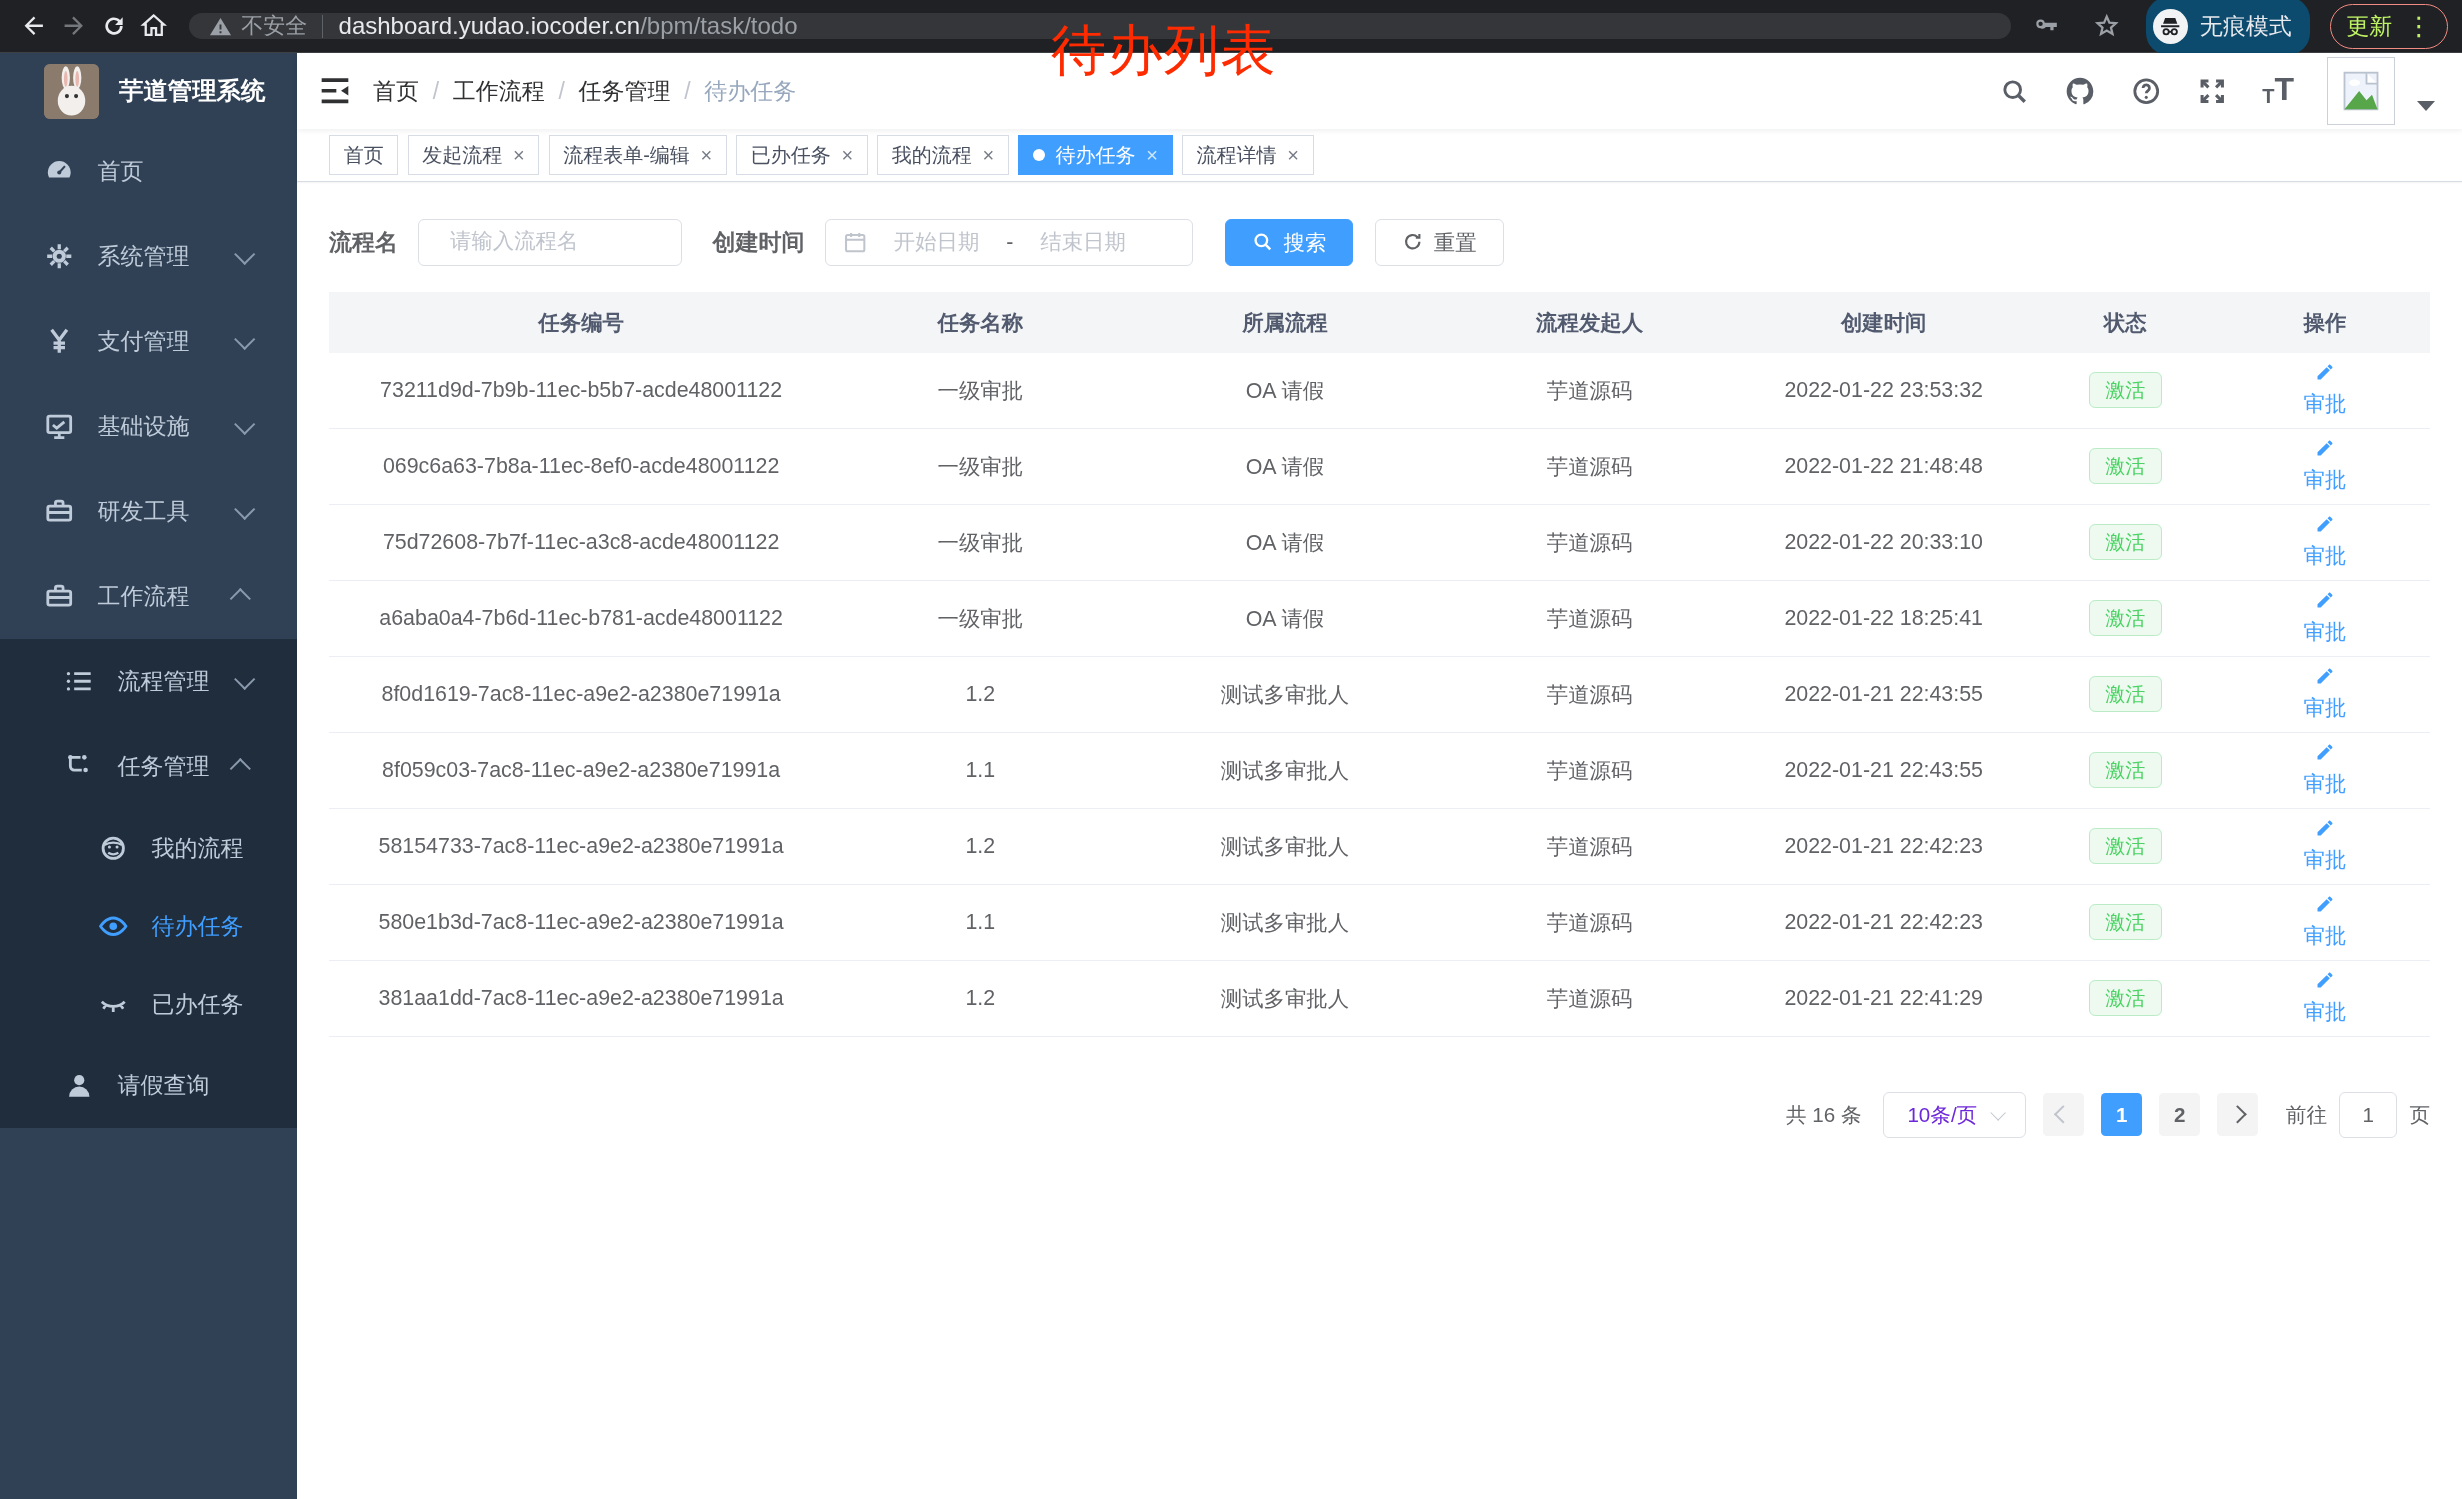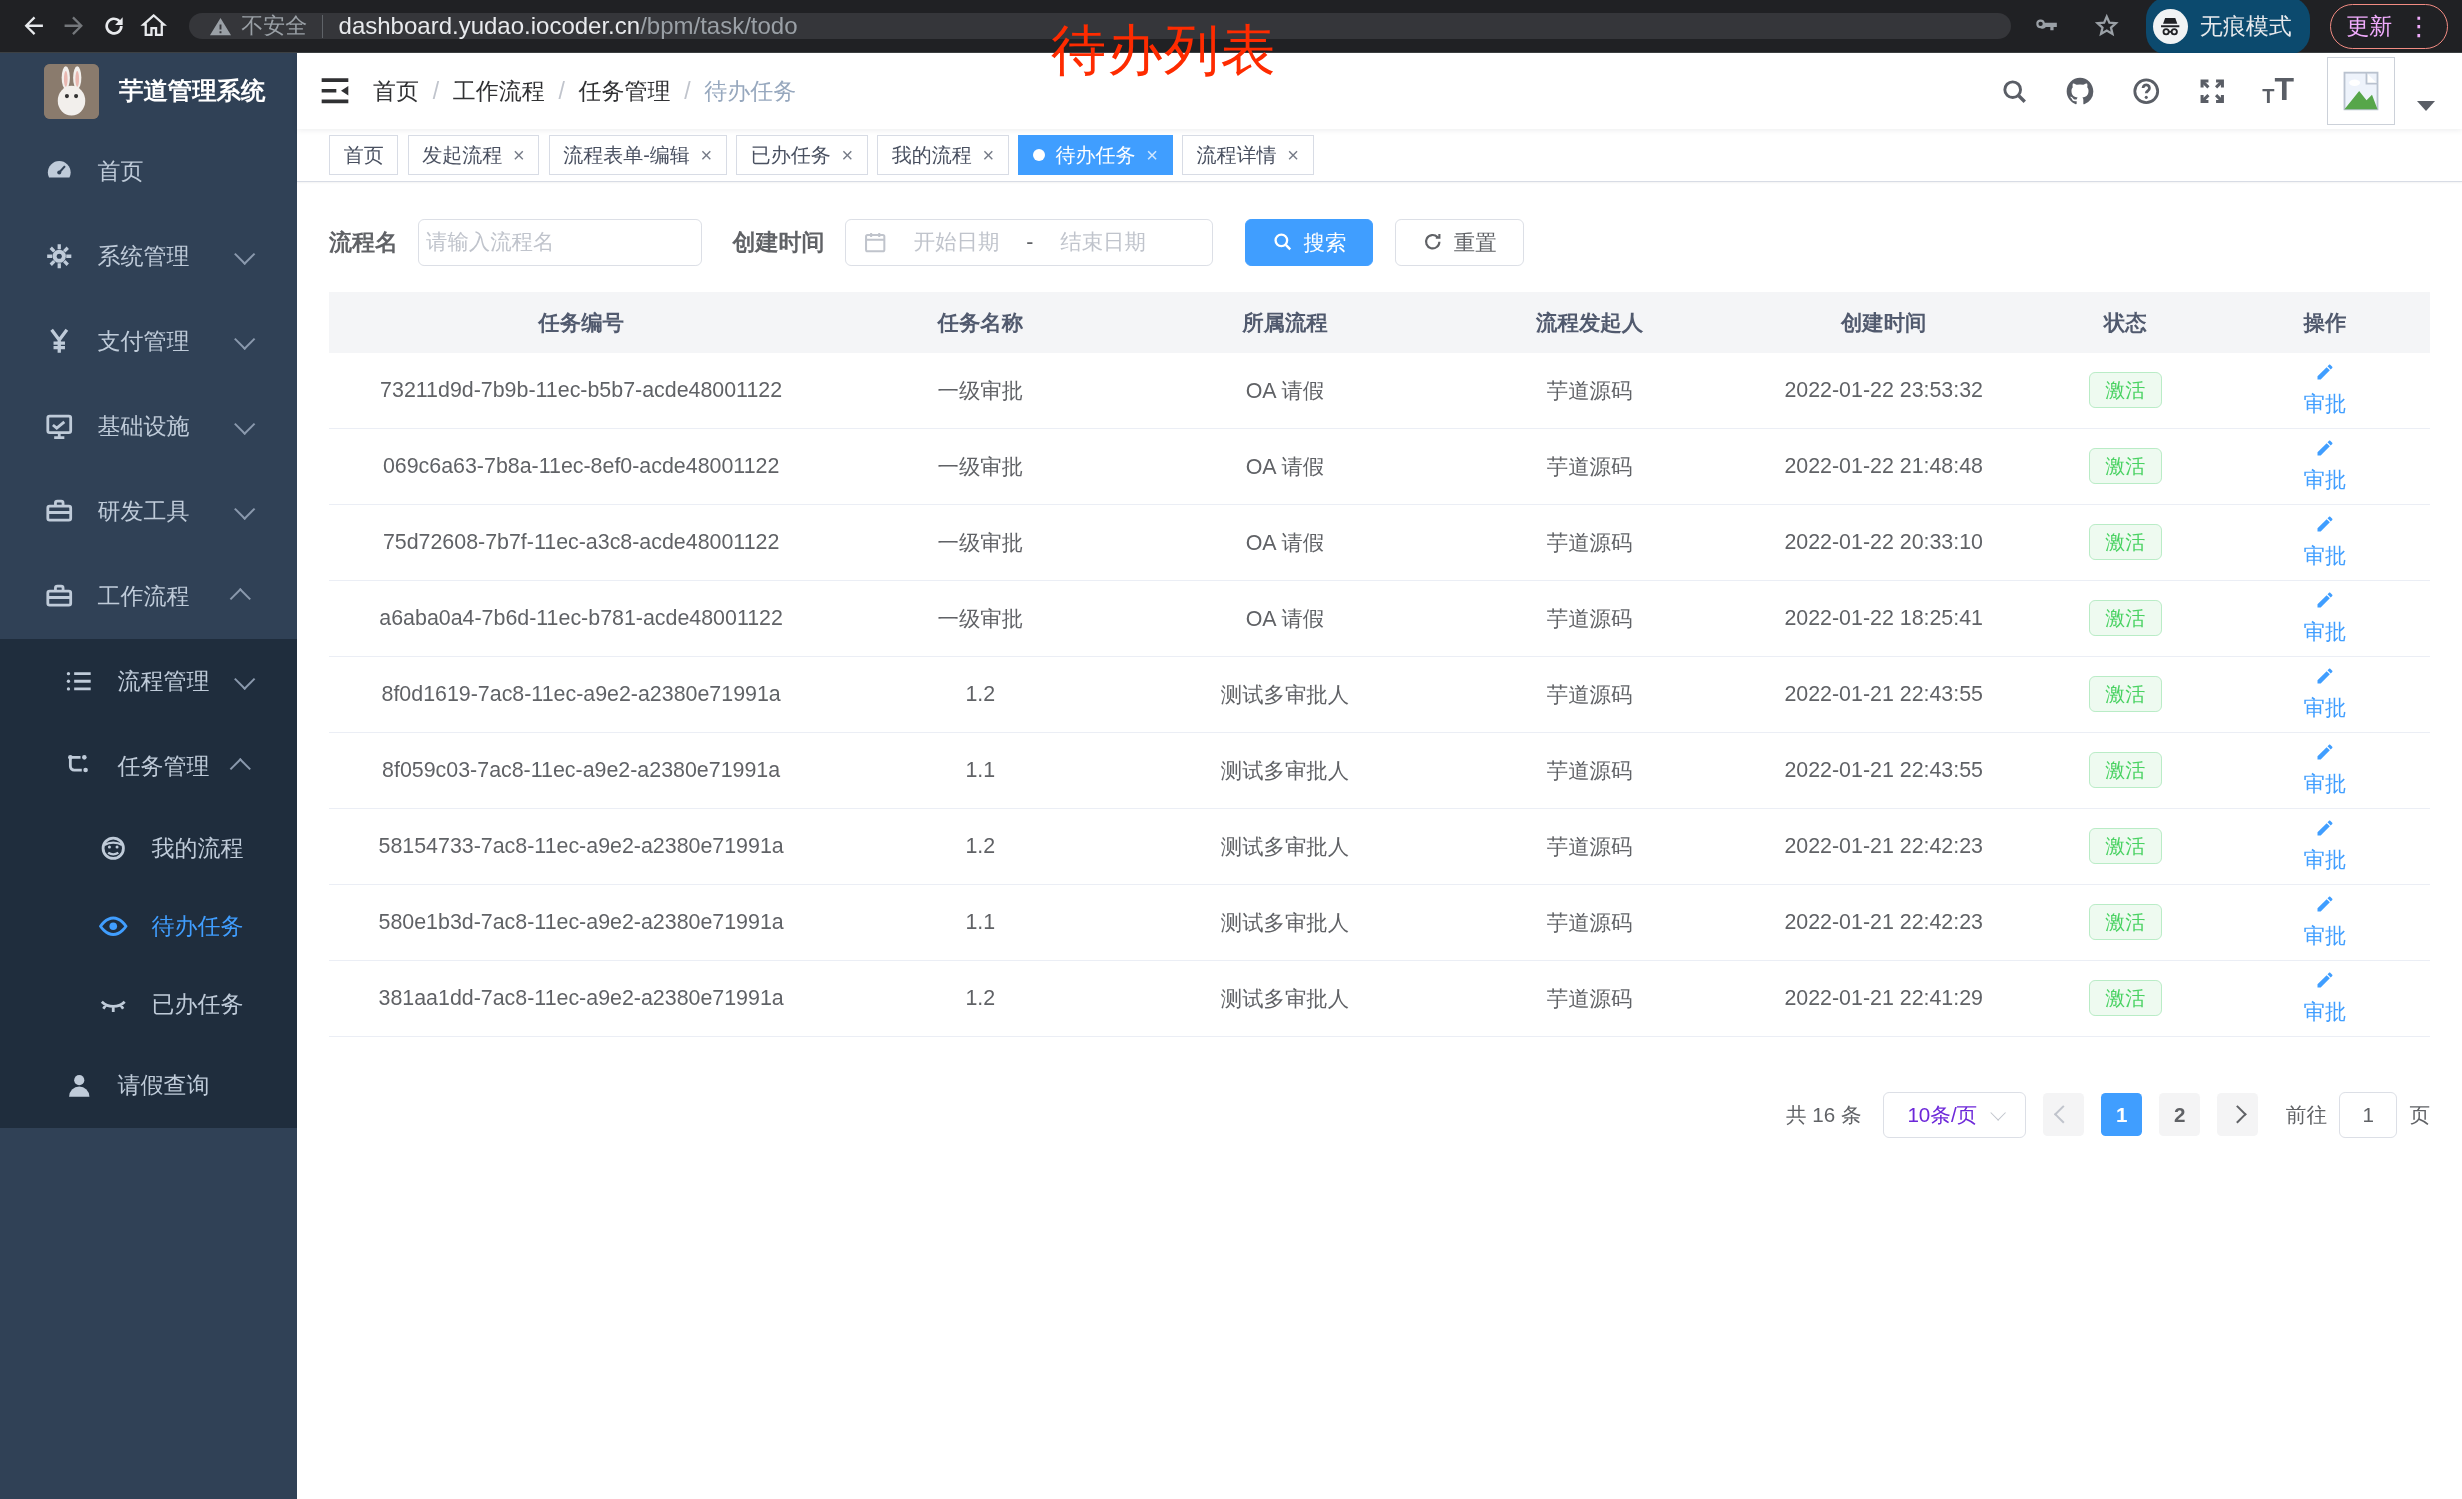--- a/index.html
+++ b/index.html
@@ -13,21 +13,21 @@
   .nav-btn.dim{color:#74777b;}
   .urlbar{flex:1;height:26px;margin:0 15.3px;background:#35363a;border-radius:19px;display:flex;align-items:center;padding:0 20px;box-sizing:border-box;min-width:0;}
   .urlbar .sec{display:flex;align-items:center;gap:9.2px;color:#9aa0a6;font-size:22px;flex:none;}
   .url-divider{width:0.8px;height:23px;background:#5f6368;margin:0 15.3px;flex:none;}
   .url-text{font-size:24px;color:#e8eaed;white-space:nowrap;overflow:hidden;}
   .url-text .path{color:#9aa0a6;}
   .chrome-right{display:flex;align-items:center;gap:20px;flex:none;}
   .incog{height:58px;background:#0c4a6e;border-radius:22px;display:flex;align-items:center;gap:12.2px;padding:0 18.3px 0 6.1px;text-align:right;}
   .incog-circle{width:35px;height:35px;border-radius:50%;background:#f1f3f4;display:flex;align-items:center;justify-content:center;}
   .incog span{color:#e8eaed;font-size:23px;}
-  .update-pill{height:43px;border:1.5px solid #f28b82;border-radius:23px;display:flex;align-items:center;gap:13.7px;padding:0 15.3px;color:#f0abfc;font-size:23px;}
+  .update-pill{height:43px;border:1.5px solid #f28b82;border-radius:23px;display:flex;align-items:center;gap:13.7px;padding:0 15.3px;color:#bef264;font-size:23px;}
   .update-pill .dots{font-size:26px;letter-spacing:0;line-height:1;}
 
   
   .app{display:flex;height:1446px;}
   .sidebar{width:297px;flex:none;background:#304156;color:#bfcbd9;overflow:hidden;}
   .logo-row{height:76px;display:flex;align-items:center;padding-left:44px;gap:20px;}
   .logo-img{width:55px;height:55px;border-radius:6.1px;background:#7d6f63;position:relative;overflow:hidden;flex:none;}
   .logo-title{color:#fff;font-size:24.4px;font-weight:bold;}
   .mi{display:flex;align-items:center;height:85px;cursor:pointer;font-size:23px;}
   .mi .ic{flex:none;margin-right:23px;width:30.5px;height:30.5px;color:#bfcbd9;}
@@ -62,21 +62,21 @@
   .tab{height:40px;box-sizing:border-box;border:0.8px solid #d8dce5;background:#fff;color:#495060;font-size:20px;display:flex;align-items:center;padding:0 13.7px;cursor:pointer;}
   .tab .tab-dot{display:none;}
   .tab.active{background:#409eff;border-color:#409eff;color:#fff;}
   .tab.active .tab-dot{display:inline-block;width:12.2px;height:12.2px;border-radius:50%;background:#fff;margin-right:10.7px;}
   .tab-close{margin-left:10.7px;font-size:20px;line-height:1;opacity:.75;}
 
   
   .content{flex:1;padding:32px;box-sizing:border-box;overflow:hidden;}
   .filter-row{display:flex;align-items:center;margin-top:4.6px;font-size:23px;color:#606266;}
   .f-label{font-weight:bold;margin-right:20px;flex:none;}
-  .txt-input{width:284px;height:47px;box-sizing:border-box;border:0.8px solid #dcdfe6;border-radius:6.1px;padding:0 7px;font-size:21.4px;color:#606266;font-family:Liberation Sans, sans-serif;}
+  .txt-input{width:264px;height:47px;box-sizing:border-box;border:0.8px solid #dcdfe6;border-radius:6.1px;padding:0 31px;font-size:21.4px;color:#606266;font-family:Liberation Mono, monospace;}
   .txt-input::placeholder{color:#c0c4cc;}
   .gap40{width:30.5px;flex:none;}
   .date-range{width:368px;height:47px;box-sizing:border-box;border:0.8px solid #dcdfe6;border-radius:6.1px;display:flex;align-items:center;padding:0 17px;gap:10.7px;}
   .date-range input{border:none;outline:none;width:114px;font-size:21.4px;color:#606266;font-family:inherit;text-align:center;}
   .date-range input::placeholder{color:#c0c4cc;}
   .range-sep{color:#606266;font-size:21.4px;}
   .btn{height:47px;border-radius:6.1px;display:flex;align-items:center;gap:10.7px;padding:0 26px;font-size:21.4px;cursor:pointer;box-sizing:border-box;}
   .btn.primary{background:#409eff;color:#fff;border:0.8px solid #409eff;margin-left:32px;}
   .btn.plain{background:#fff;color:#606266;border:0.8px solid #dcdfe6;margin-left:21.4px;}
 

